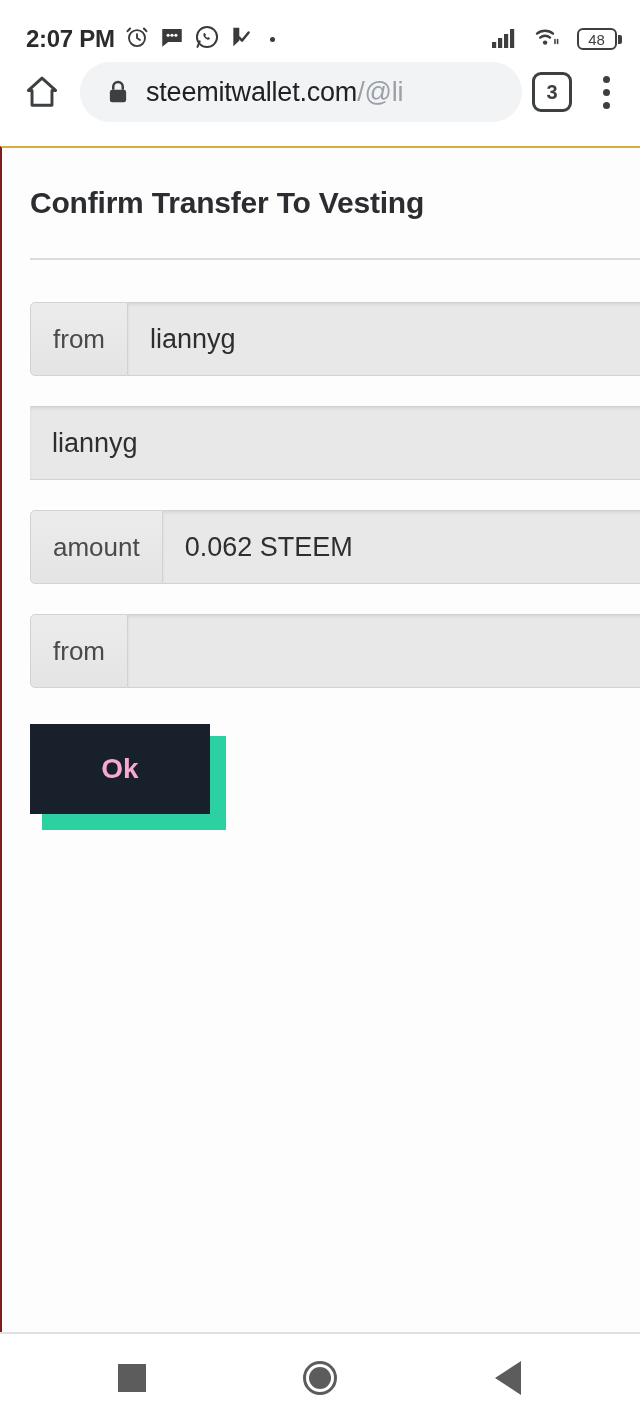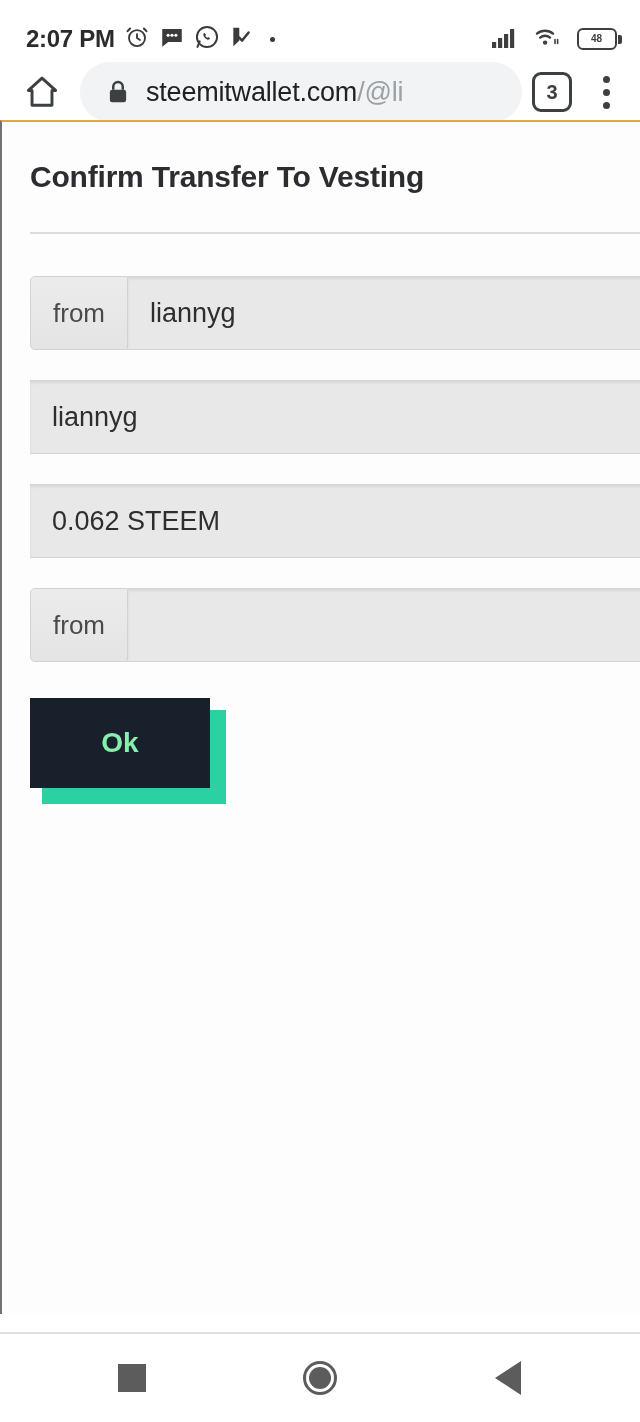--- a/index.html
+++ b/index.html
@@ -30,21 +30,21 @@
     letter-spacing:-0.3px; white-space:nowrap;
   }
   .sb-icon { display:block; }
   .sb-dot { width:5px; height:5px; border-radius:50%; background:#3a3a3a; margin-left:6px; }
   .sb-right { margin-left:auto; display:flex; align-items:center; gap:13px; }
   .batt-wrap { position:relative; display:flex; align-items:center; }
   .batt-body {
     width:40px; height:22px; border:2.5px solid #3f3f3f; border-radius:6px;
     display:flex; align-items:center; justify-content:center;
   }
-  .batt-num { font-size:10px; font-weight:bold; color:#3f3f3f; line-height:1; }
+  .batt-num { font-size:15px; font-weight:normal; color:#3f3f3f; line-height:1; }
   .batt-cap { width:4px; height:9px; background:#3f3f3f; border-radius:0 2px 2px 0; margin-left:1.5px; }
 
   
   .browserbar {
     position:absolute; top:62px; left:0;
     width:640px; height:76px;
     display:flex; align-items:center;
     padding:0 14px 16px 16px;
     background:#ffffff;
   }
@@ -77,25 +77,25 @@
   }
   .tabcount span { font-size:20px; font-weight:bold; color:#3c4043; line-height:1; }
   .kebab {
     width:40px; height:44px; flex:0 0 auto;
     display:flex; flex-direction:column; align-items:center; justify-content:center; gap:6px;
   }
   .kebab i { width:7px; height:7px; border-radius:50%; background:#3c4043; display:block; }
 
   
   .page {
-    position:absolute; top:120px; left:0;
+    position:absolute; top:146px; left:0;
     width:640px; height:1194px;
     background:#fdfdfd;
     border-top:2px solid #d7ae3c;
-    border-left:2px solid #737373;
+    border-left:2px solid #7f1d1d;
     overflow:hidden;
   }
   .page-inner {
     position:relative;
     width:960px;            
     padding:38px 0 0 28px;
   }
   .page-title {
     font-size:30px; font-weight:bold; color:#2b2d30;
     letter-spacing:-0.2px;
@@ -145,21 +145,21 @@
   .ok-wrap { position:relative; width:196px; height:106px; flex:0 0 auto; }
   .ok-shadow {
     position:absolute; left:12px; top:12px;
     width:184px; height:94px;
     background:#2bd1a0;
   }
   .ok-btn {
     position:absolute; left:0; top:0;
     width:180px; height:90px;
     background:#18212b;
-    color:#86efac;
+    color:#f9a8d4;
     font-size:28px; font-weight:bold;
     display:flex; align-items:center; justify-content:center;
     border:none; cursor:pointer;
     font-family:"Liberation Sans", sans-serif;
   }
 
   
   .navsep {
     position:absolute; top:1332px; left:0;
     width:640px; height:2px; background:#e0e0e0;
@@ -298,20 +298,21 @@
       <div class="frow">
         <div class="flabel">from</div>
         <div class="fvalue">liannyg</div>
       </div>
 
       <div class="frow">
         <div class="fvalue">liannyg</div>
       </div>
 
       <div class="frow">
+        <div class="flabel">amount</div>
         <div class="fvalue">0.062 STEEM</div>
       </div>
 
       <div class="frow">
         <div class="flabel">from</div>
         <div class="fvalue"></div>
       </div>
 
       <div class="actions">
         <div class="ok-wrap">

